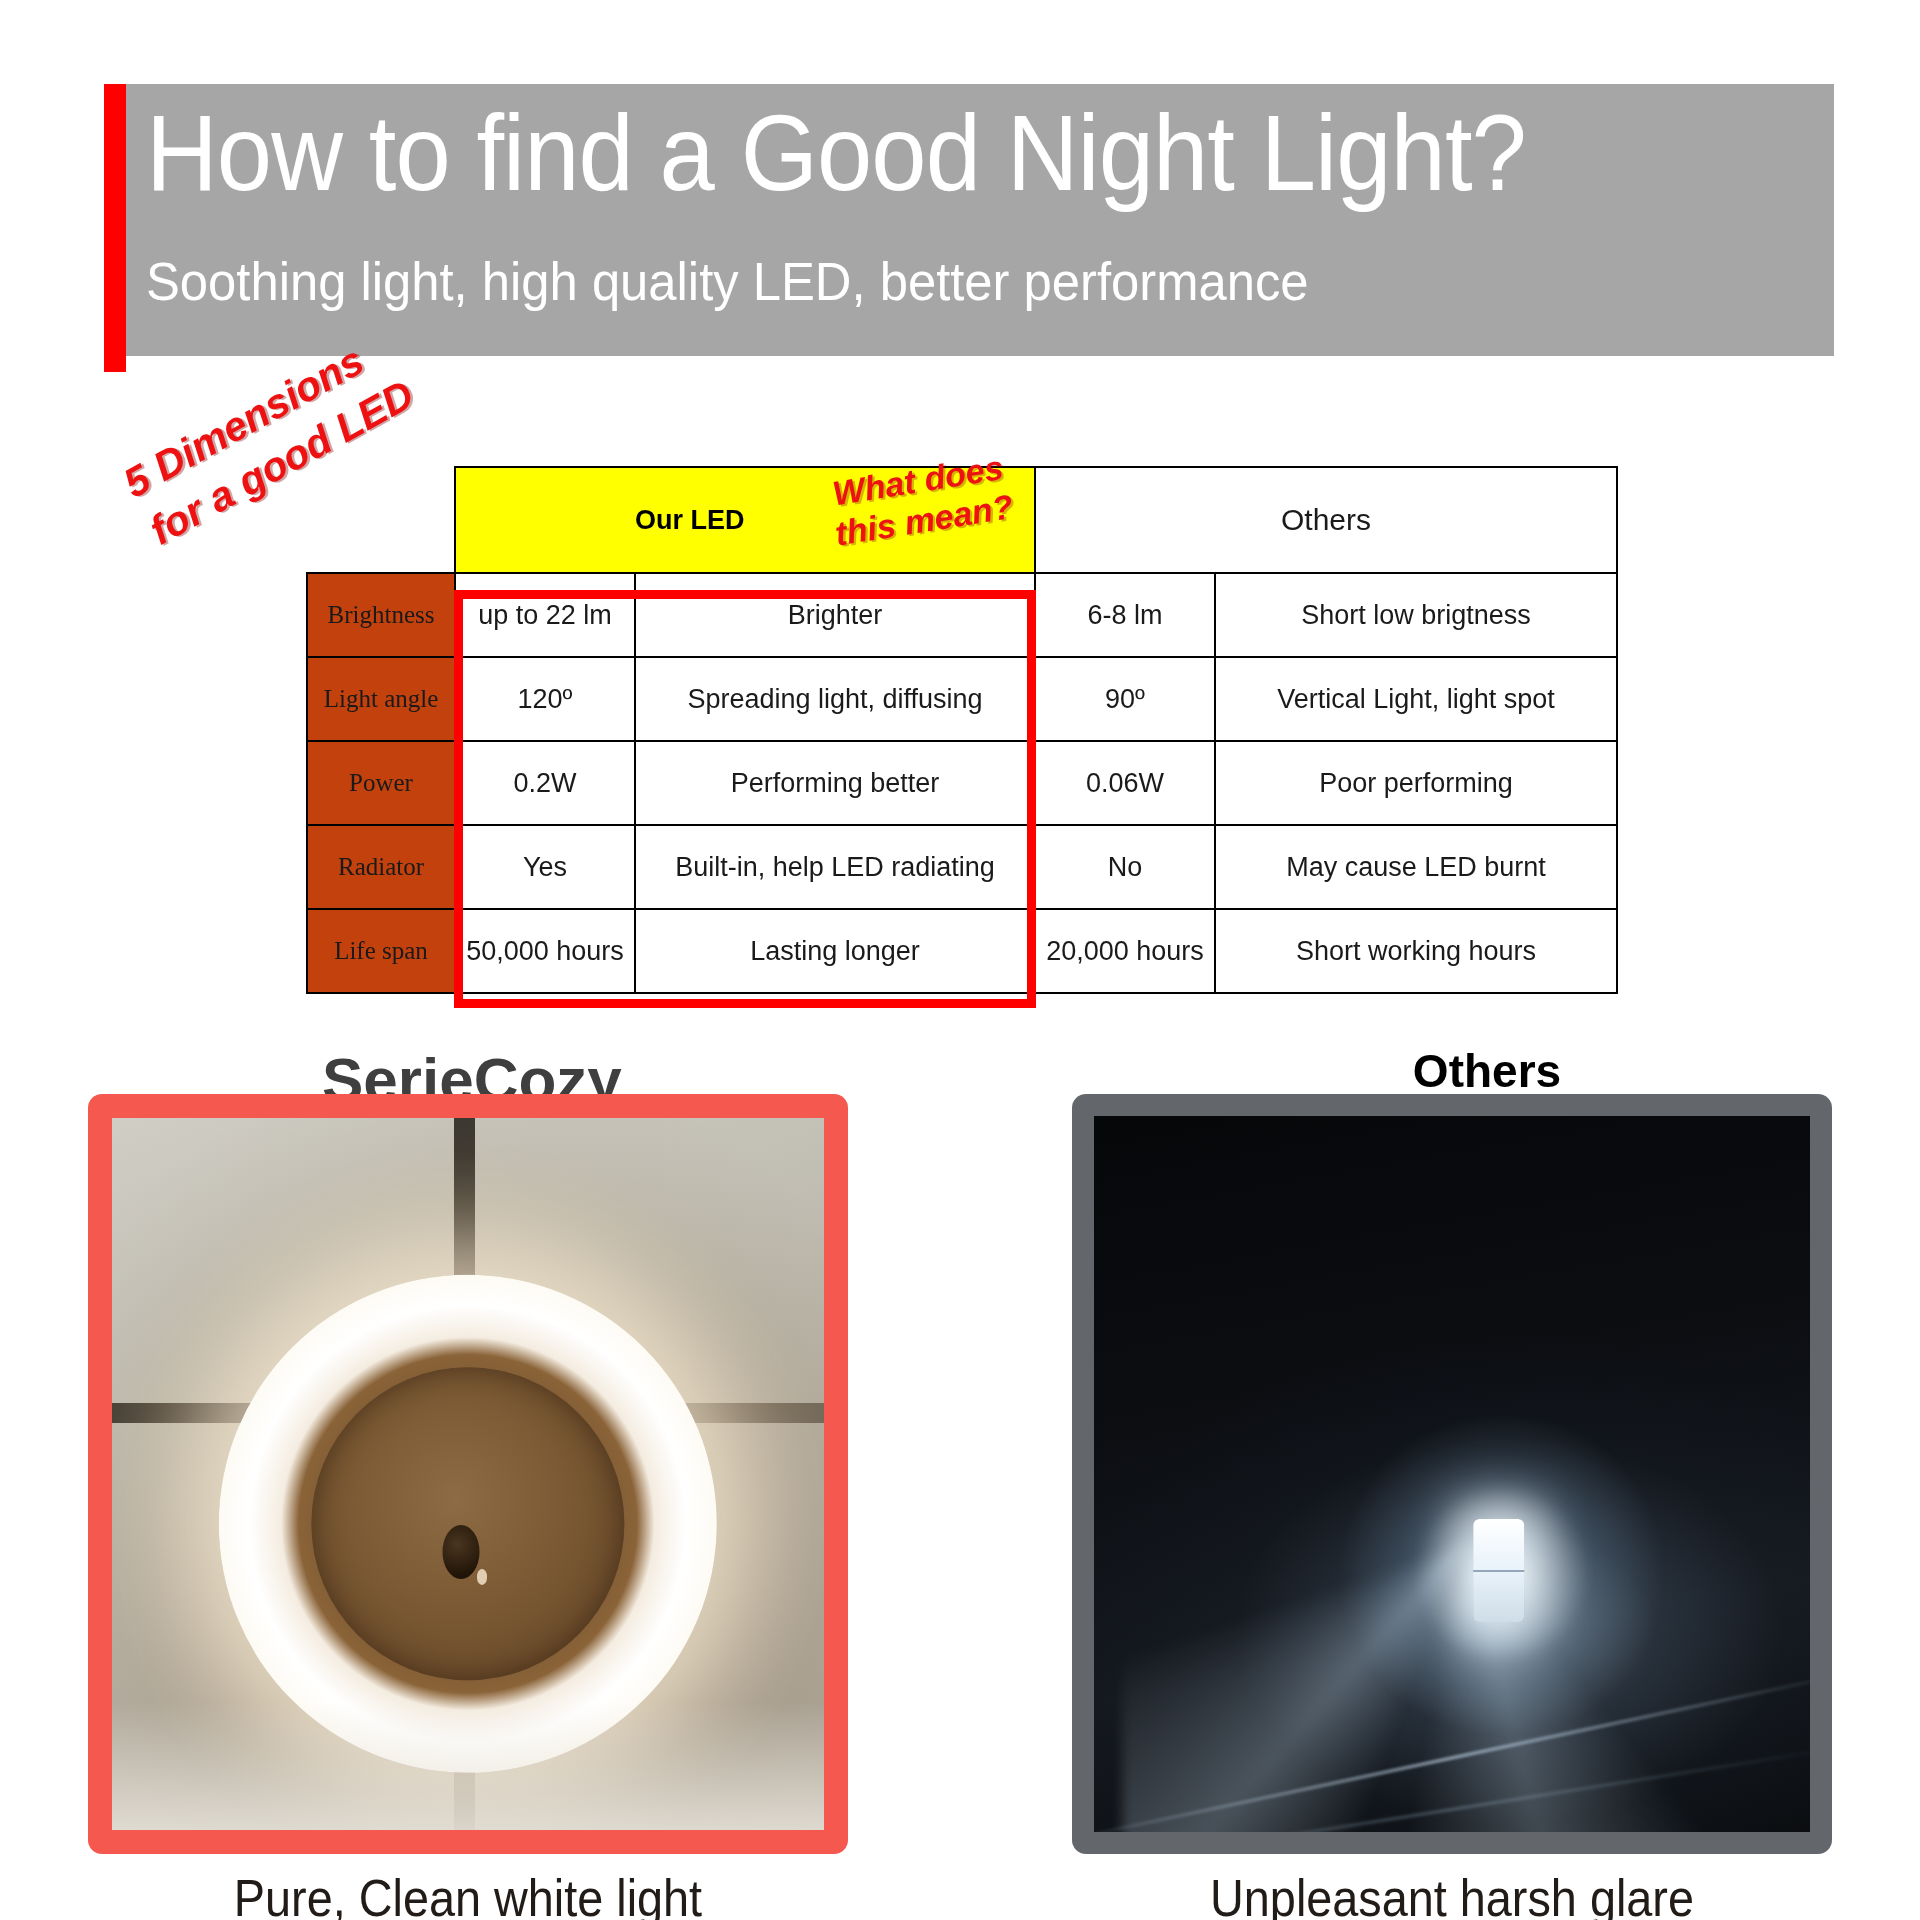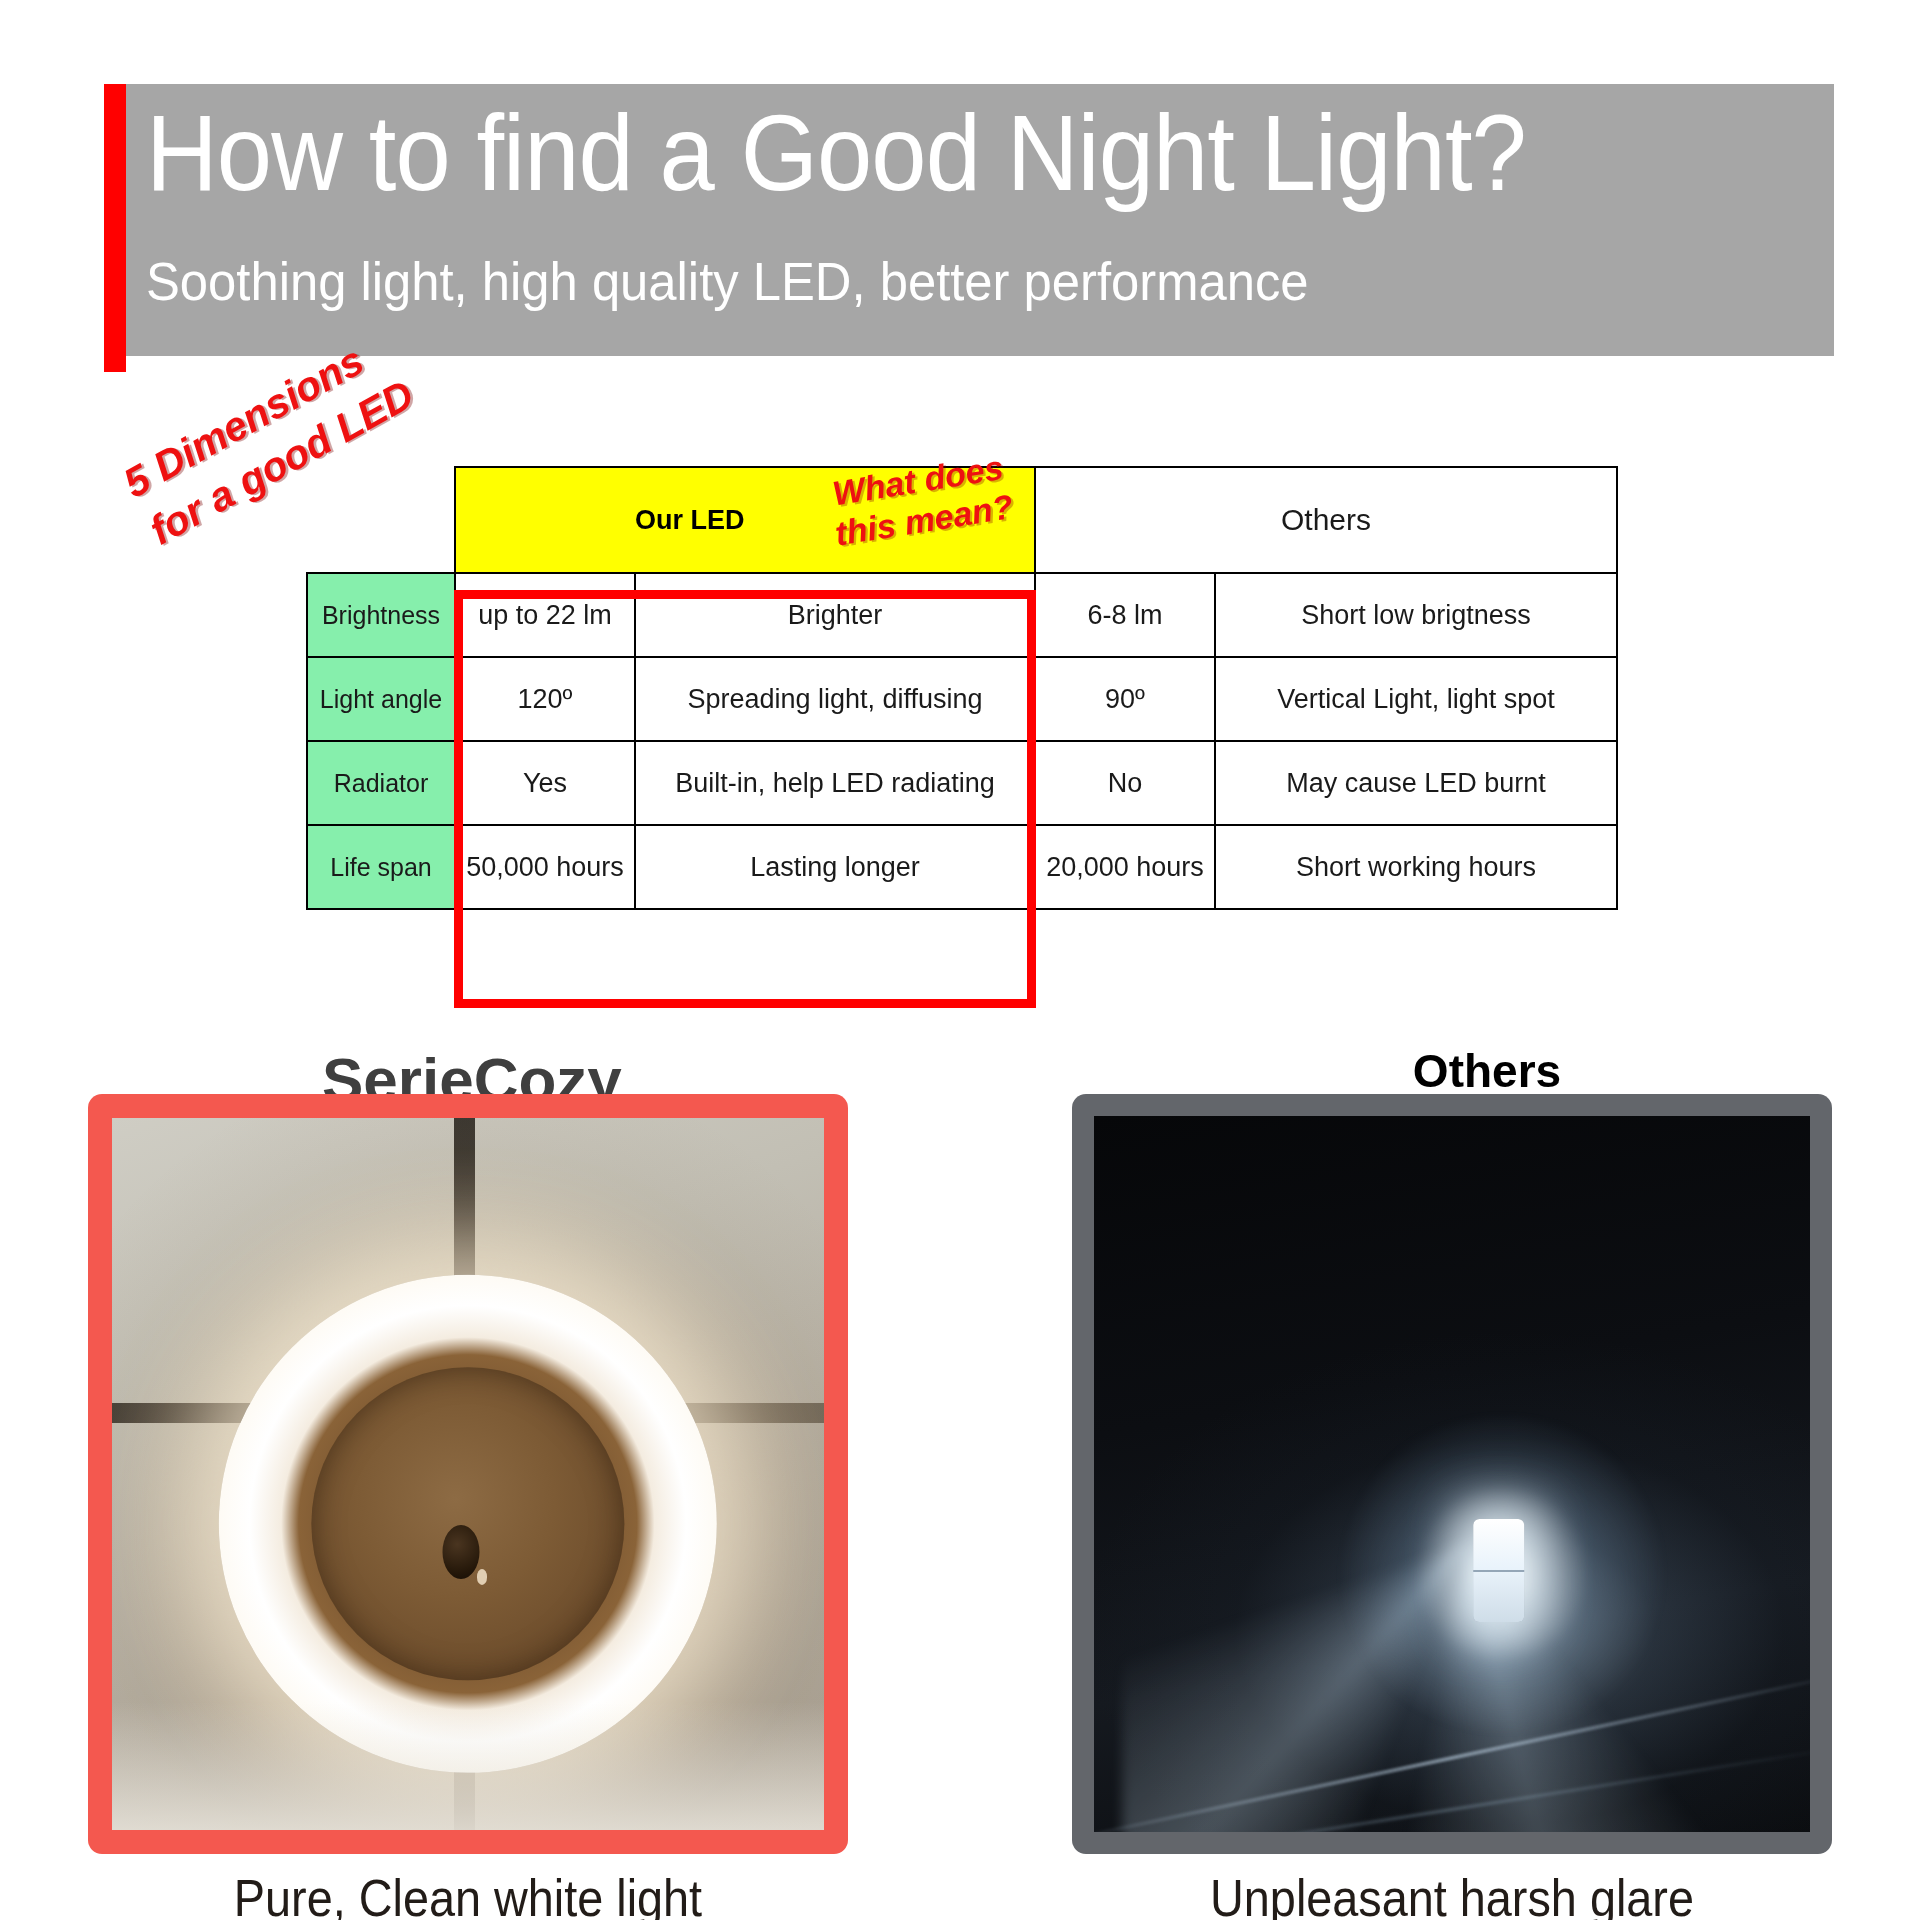--- a/index.html
+++ b/index.html
@@ -80,22 +80,23 @@
     height:82px;
     font-weight:400;
   }
   .c-label{width:148px;}
   .c-ourval{width:180px;}
   .c-ourmean{width:400px;}
   .c-othval{width:180px;}
   .c-othdesc{width:402px;}
 
   td.rowlabel{
-    background:#86efac;
+    background:#c2410c;
     font-size:25px;
+    font-family:Liberation Serif, serif;
   }
   td.corner-blank{
     background:#ffffff;
     border-top:none;border-left:none;
   }
   td.hdr-yellow{
     background:#ffff00;
     position:relative;
     height:104px;
   }
@@ -368,20 +369,27 @@
         <td>Brighter</td>
         <td>6-8 lm</td>
         <td>Short low brigtness</td>
       </tr>
       <tr>
         <td class="rowlabel">Light angle</td>
         <td>120º</td>
         <td>Spreading light, diffusing</td>
         <td>90º</td>
         <td>Vertical Light, light spot</td>
+      </tr>
+      <tr>
+        <td class="rowlabel">Power</td>
+        <td>0.2W</td>
+        <td>Performing better</td>
+        <td>0.06W</td>
+        <td>Poor performing</td>
       </tr>
       <tr>
         <td class="rowlabel">Radiator</td>
         <td>Yes</td>
         <td>Built-in, help LED radiating</td>
         <td>No</td>
         <td>May cause LED burnt</td>
       </tr>
       <tr>
         <td class="rowlabel">Life span</td>

